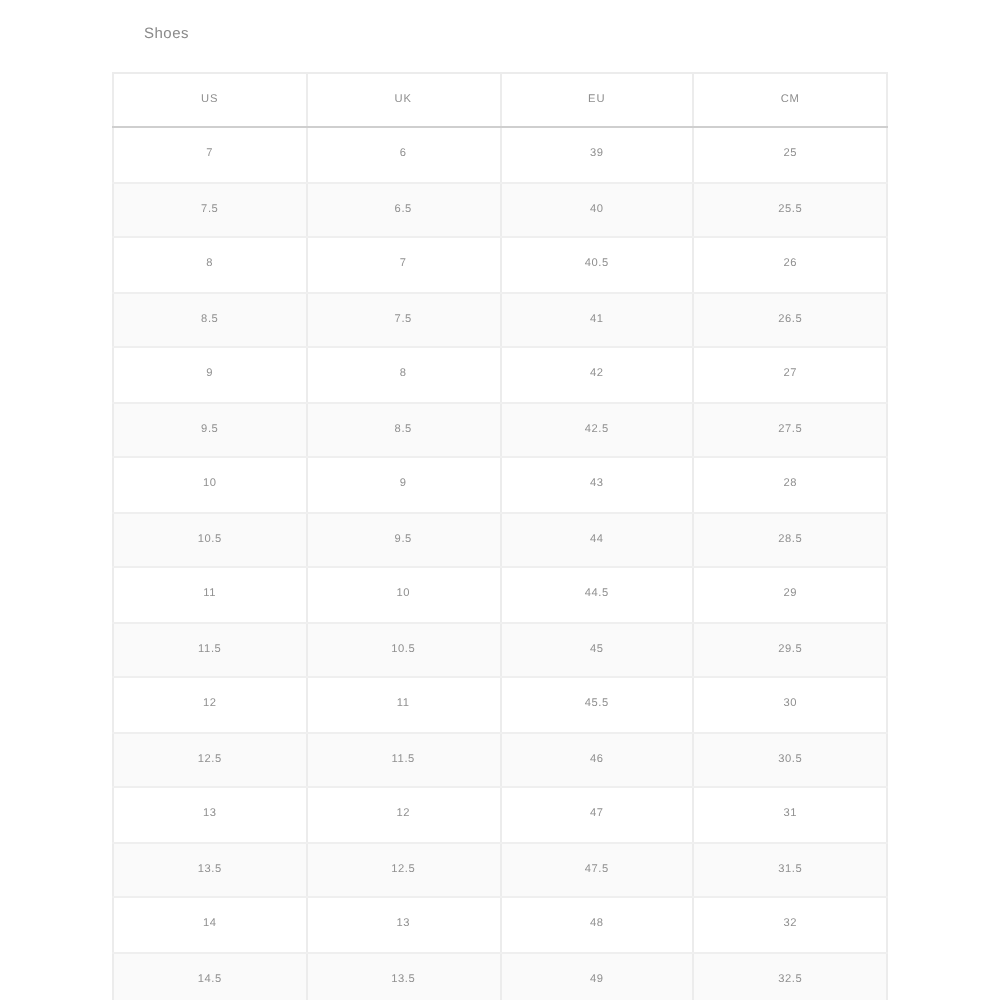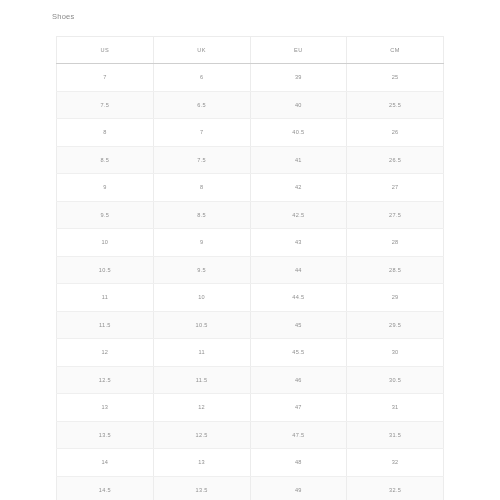--- a/index.html
+++ b/index.html
@@ -16,21 +16,21 @@
     overflow: hidden;
   }
   .page {
     position: relative;
     width: 500px;
     height: 500px;
     box-sizing: border-box;
   }
   .section-title {
     position: absolute;
-    left: 52px;
+    left: 72px;
     top: 12px;
     font-size: 7.5px;
     line-height: 10px;
     color: #8a8a8a;
     letter-spacing: 0.25px;
     font-weight: 400;
     white-space: nowrap;
   }
   .table-wrap {
     position: absolute;

